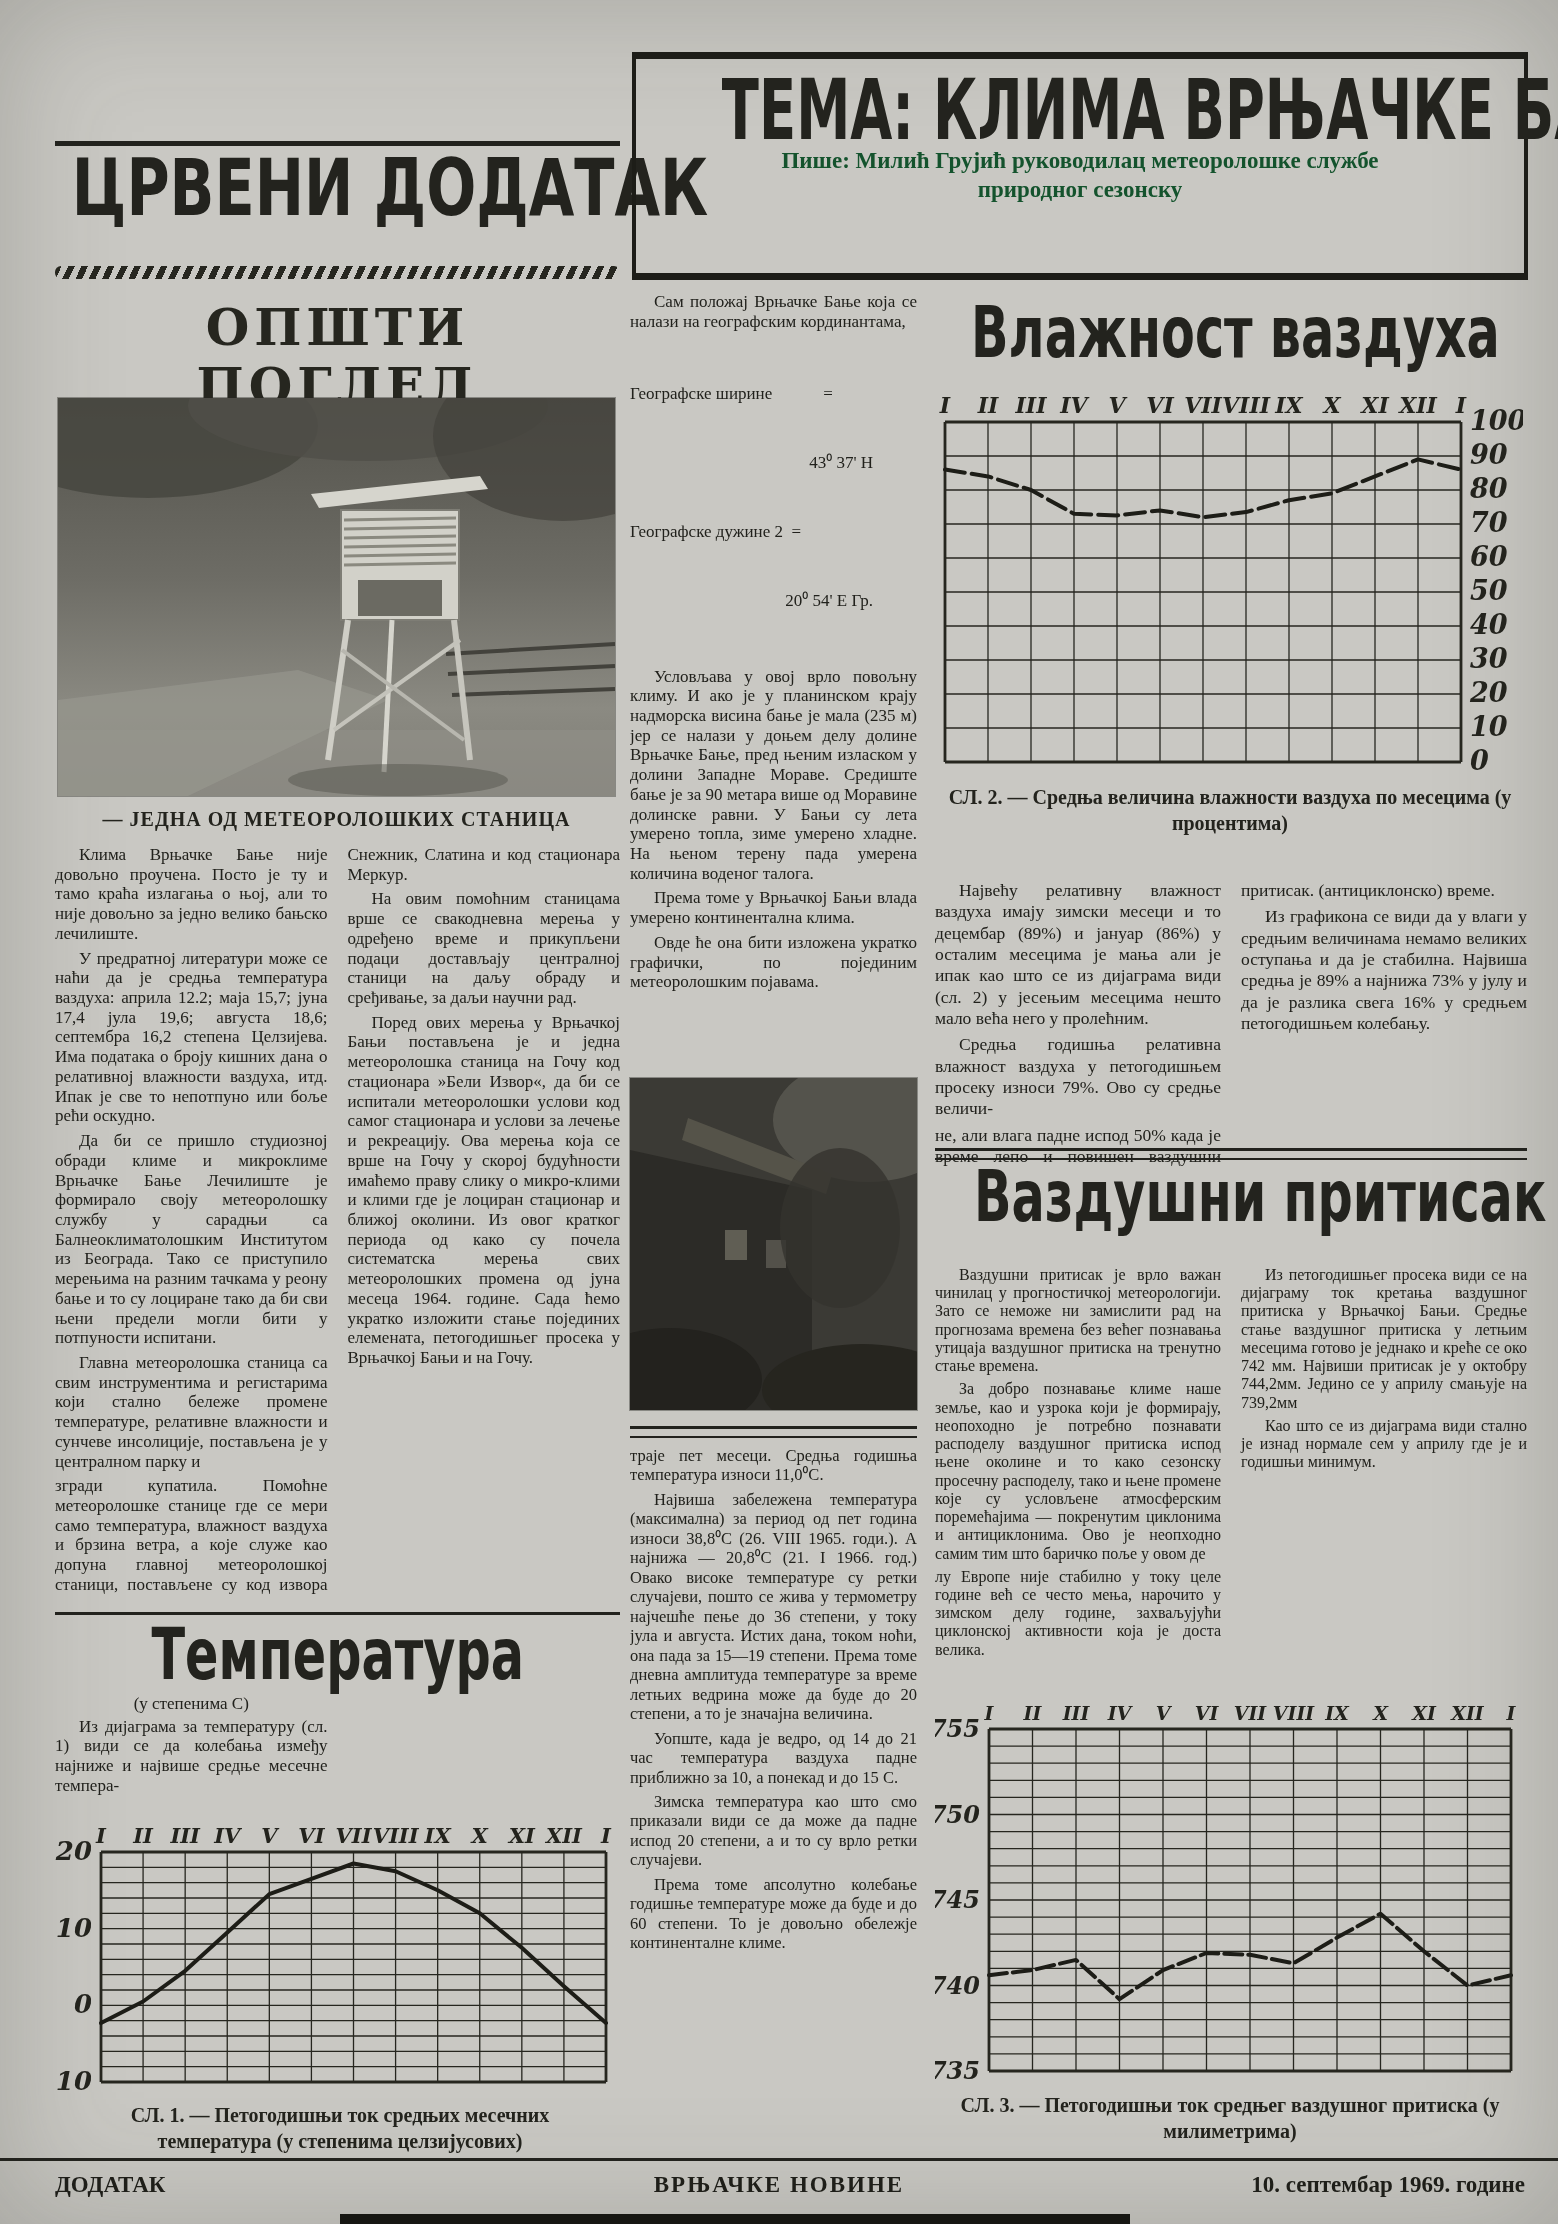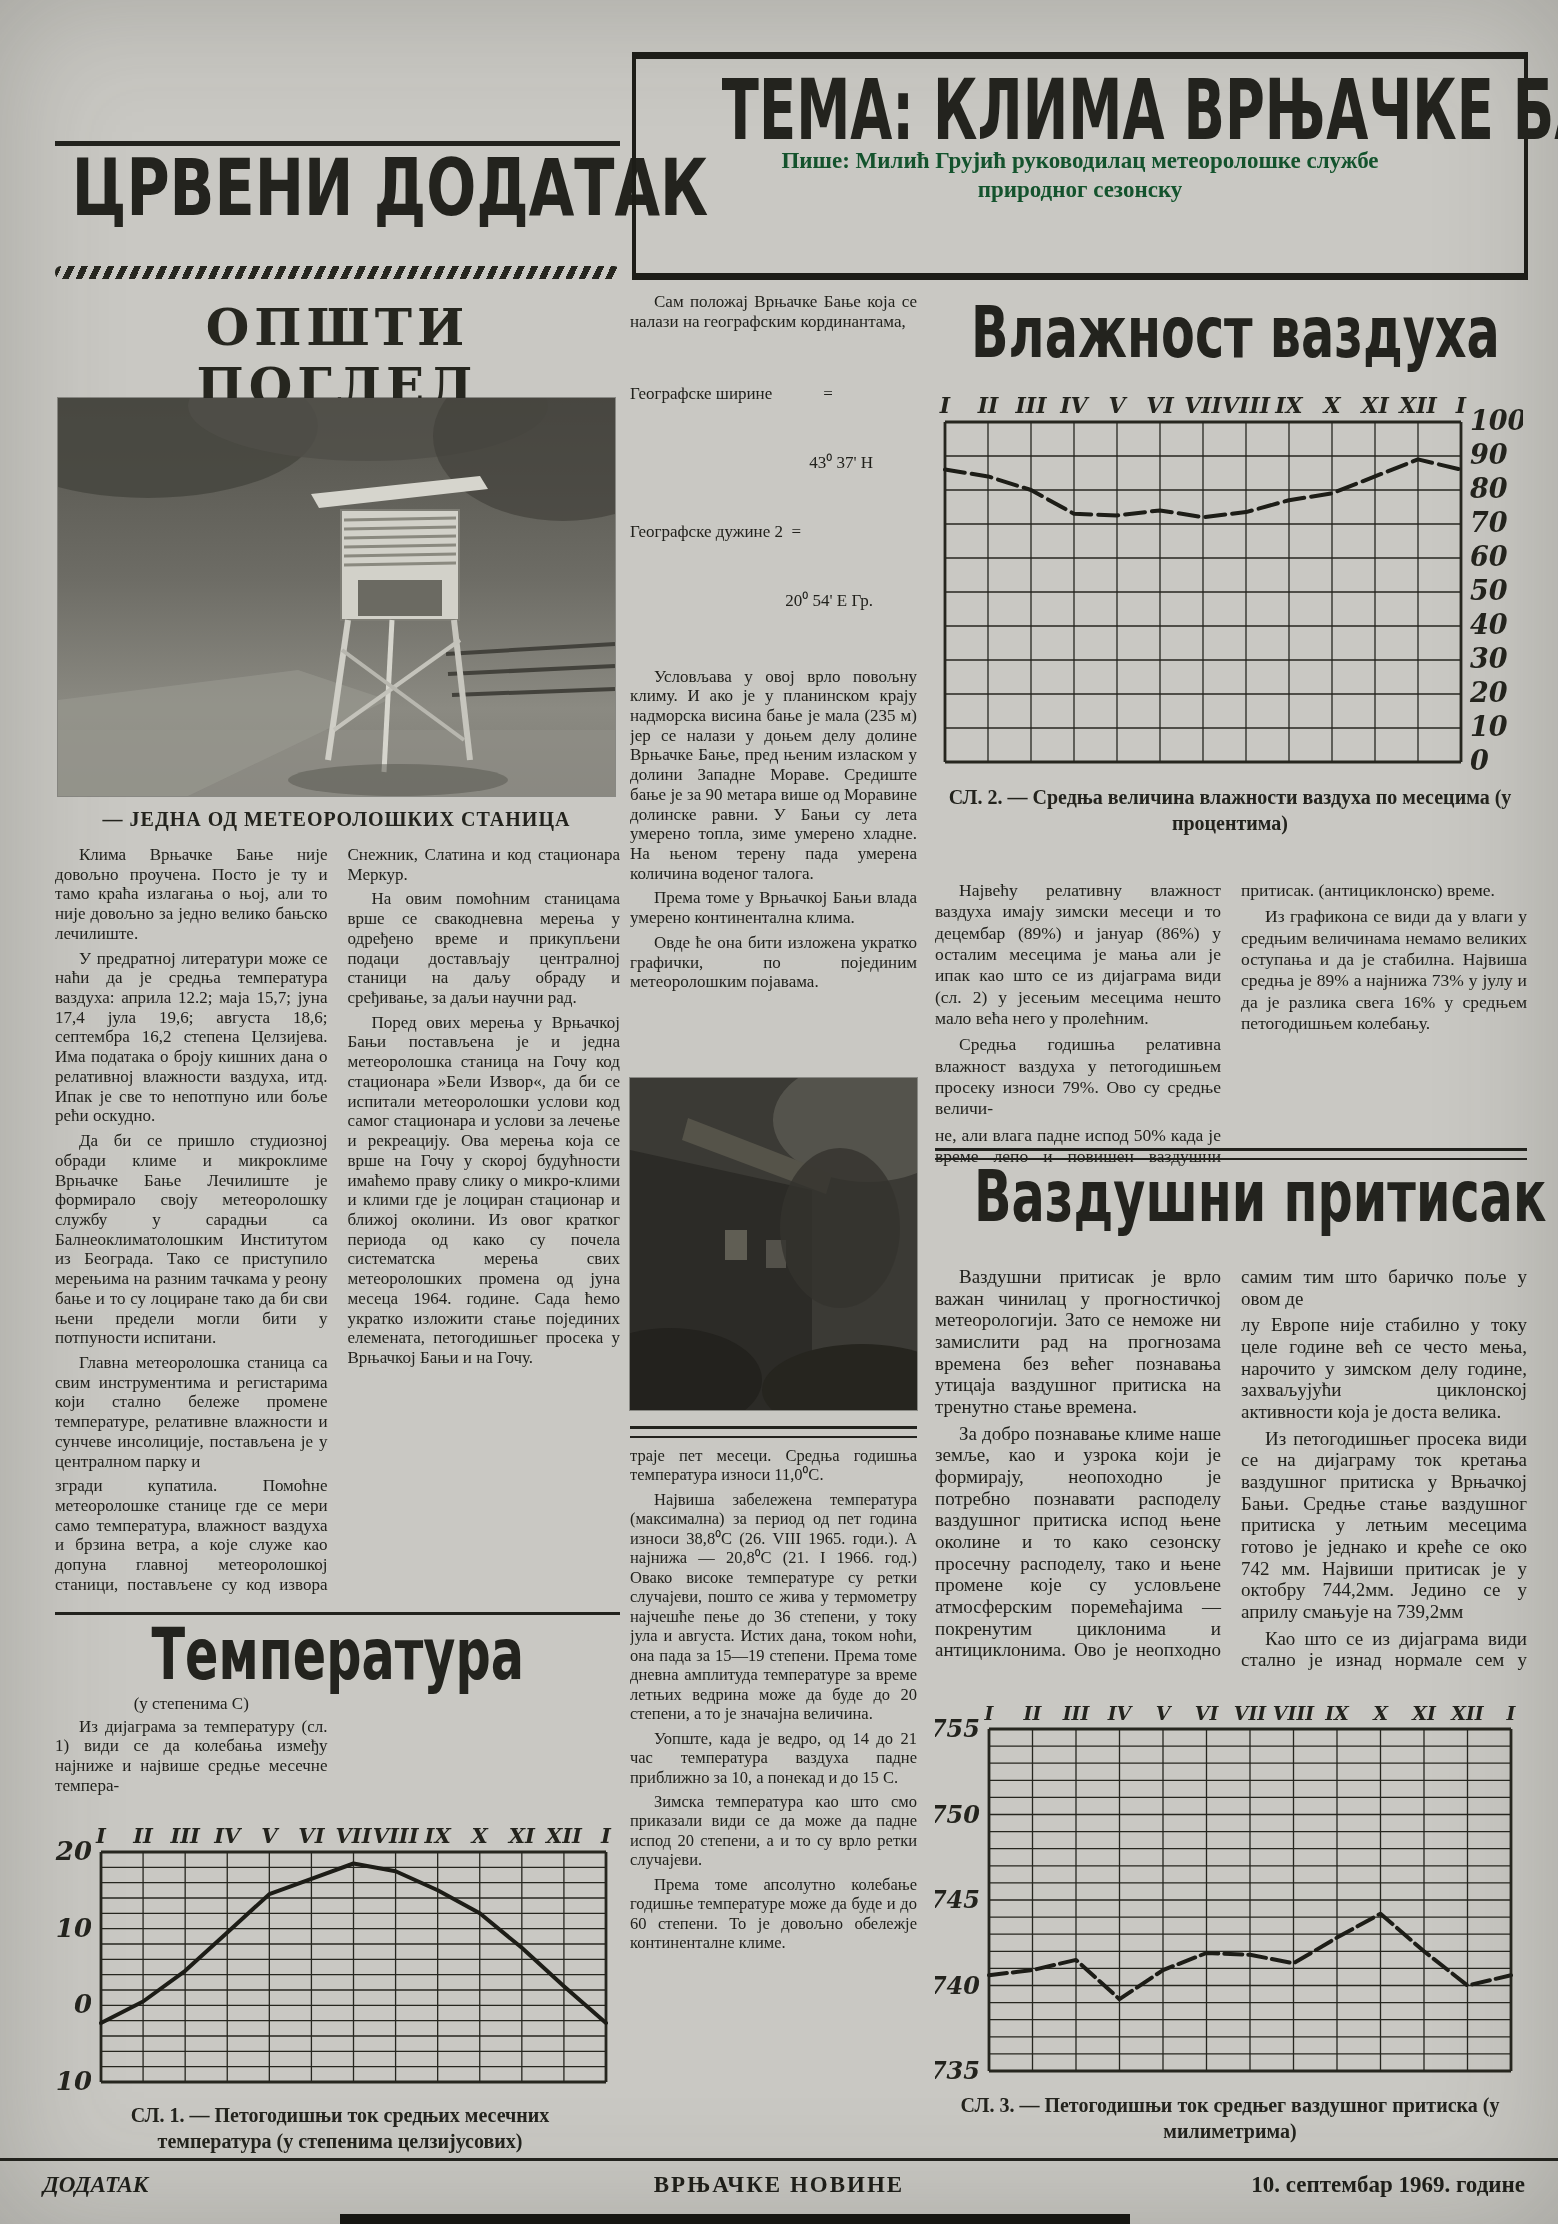--- a/index.html
+++ b/index.html
@@ -24,21 +24,21 @@
   .byline{font-weight:bold;font-size:23px;line-height:1.25;color:#14532d;}
   .serif-head{font-family:"DejaVu Serif",serif;font-weight:bold;font-size:50px;letter-spacing:5px;color:#26261f;}
   .figcap{position:absolute;text-align:center;font-weight:bold;font-size:20px;line-height:1.3;color:#23231d;}
   .body-text{position:absolute;text-align:justify;overflow:hidden;}
   .body-text p{margin:0 0 5px 0;text-indent:24px;}
   .body-text p.ni{text-indent:0;}
   .twocol{column-count:2;column-gap:20px;column-fill:auto;}
   .f17{font-size:17px;line-height:1.16;}
   .f175{font-size:17.5px;line-height:1.22;margin-top:18px;}
   .f165{font-size:16.5px;line-height:1.18;}
-  .f16{font-size:19px;line-height:1.14;}
+  .f16{font-size:16px;line-height:1.14;}
   .coords{margin:6px 0 8px 0;white-space:pre;font-size:17px;line-height:1.35;}
   .coords div:nth-child(even){text-align:right;padding-right:44px;}
   .subtitle{text-align:center;font-size:17px;margin-bottom:3px;}
   svg.chart{position:absolute;display:block;}
   svg.chart text{font-family:"DejaVu Serif",serif;font-style:italic;fill:#23231d;font-weight:bold;}
   .photo{position:absolute;overflow:hidden;box-shadow:0 0 0 1px rgba(40,40,35,.4);}
   .footer-text{position:absolute;font-weight:bold;font-size:23px;color:#1e1e19;}
   .bottom-strip{position:absolute;left:340px;top:2214px;width:790px;height:10px;background:#161612;}
 </style>
 </head>
@@ -337,18 +337,18 @@
       <text x="45" y="384" text-anchor="end" font-size="24">735</text>
       <text x="45" y="298.5" text-anchor="end" font-size="24">740</text>
       <text x="45" y="213" text-anchor="end" font-size="24">745</text>
       <text x="45" y="127.5" text-anchor="end" font-size="24">750</text>
       <text x="45" y="42" text-anchor="end" font-size="24">755</text>
       <polyline points="54.0,280.2 97.5,275.1 141.0,264.9 184.5,304.2 228.0,275.1 271.5,258.0 315.0,259.7 358.5,268.3 402.0,242.6 445.5,218.7 489.0,256.3 532.5,290.5 576.0,280.2" fill="none" stroke="#1d1d17" stroke-width="4" stroke-linejoin="round" stroke-linecap="round" stroke-dasharray="18 6"></polyline>
     </svg>
   <div class="figcap" style="left:955px;top:2092px;width:550px">СЛ. 3. — Петогодишњи ток средњег ваздушног притиска (у милиметрима)</div>
 
   <div class="rule" style="left:0;top:2158px;width:1558px;height:3px"></div>
-  <div class="footer-text" style="left:43px;top:2172px;font-style:italic">ДОДАТАК</div>
+  <div class="footer-text" style="left:55px;top:2172px;">ДОДАТАК</div>
   <div class="footer-text" style="left:479px;top:2172px;width:600px;text-align:center;letter-spacing:2px">ВРЊАЧКЕ НОВИНЕ</div>
   <div class="footer-text" style="left:1100px;top:2172px;width:425px;text-align:right">10.  септембар  1969.  године</div>
   <div class="bottom-strip"></div>
 
 </div>
 
 </body></html>

